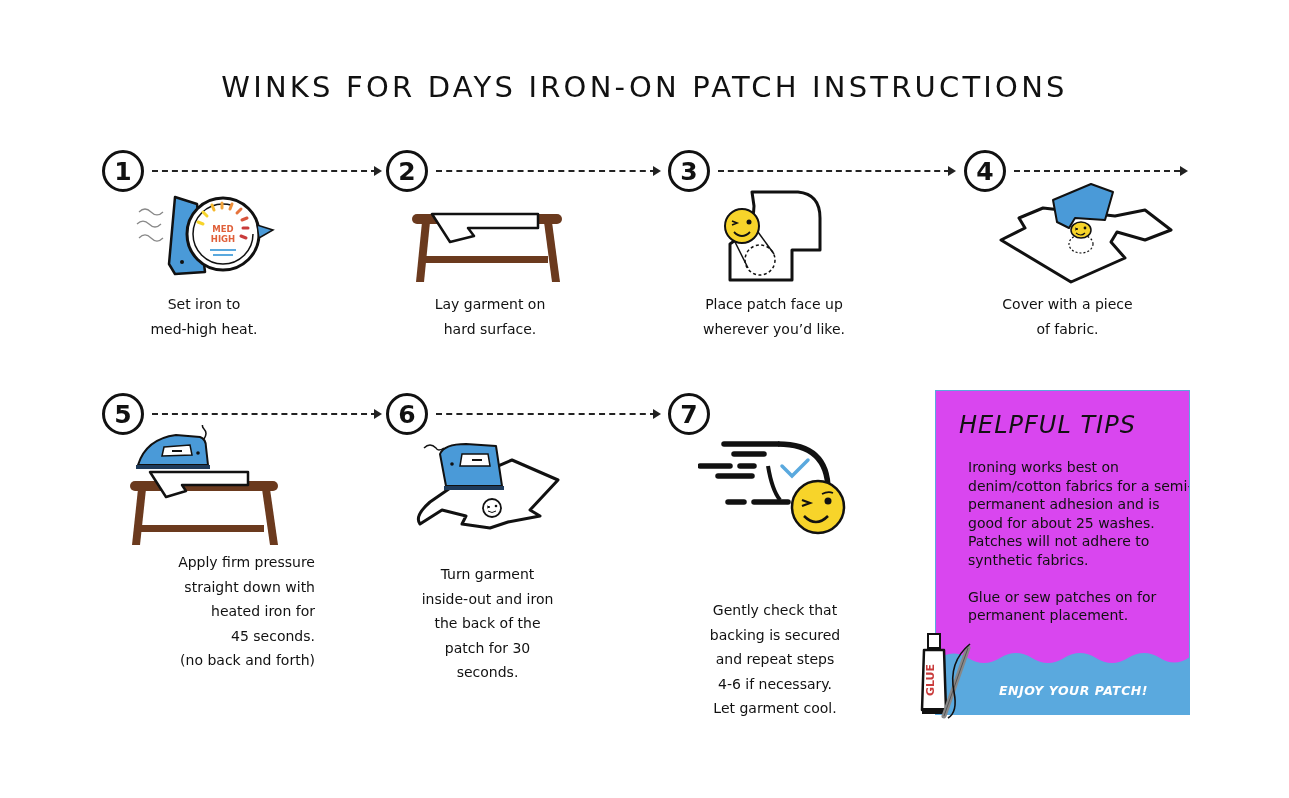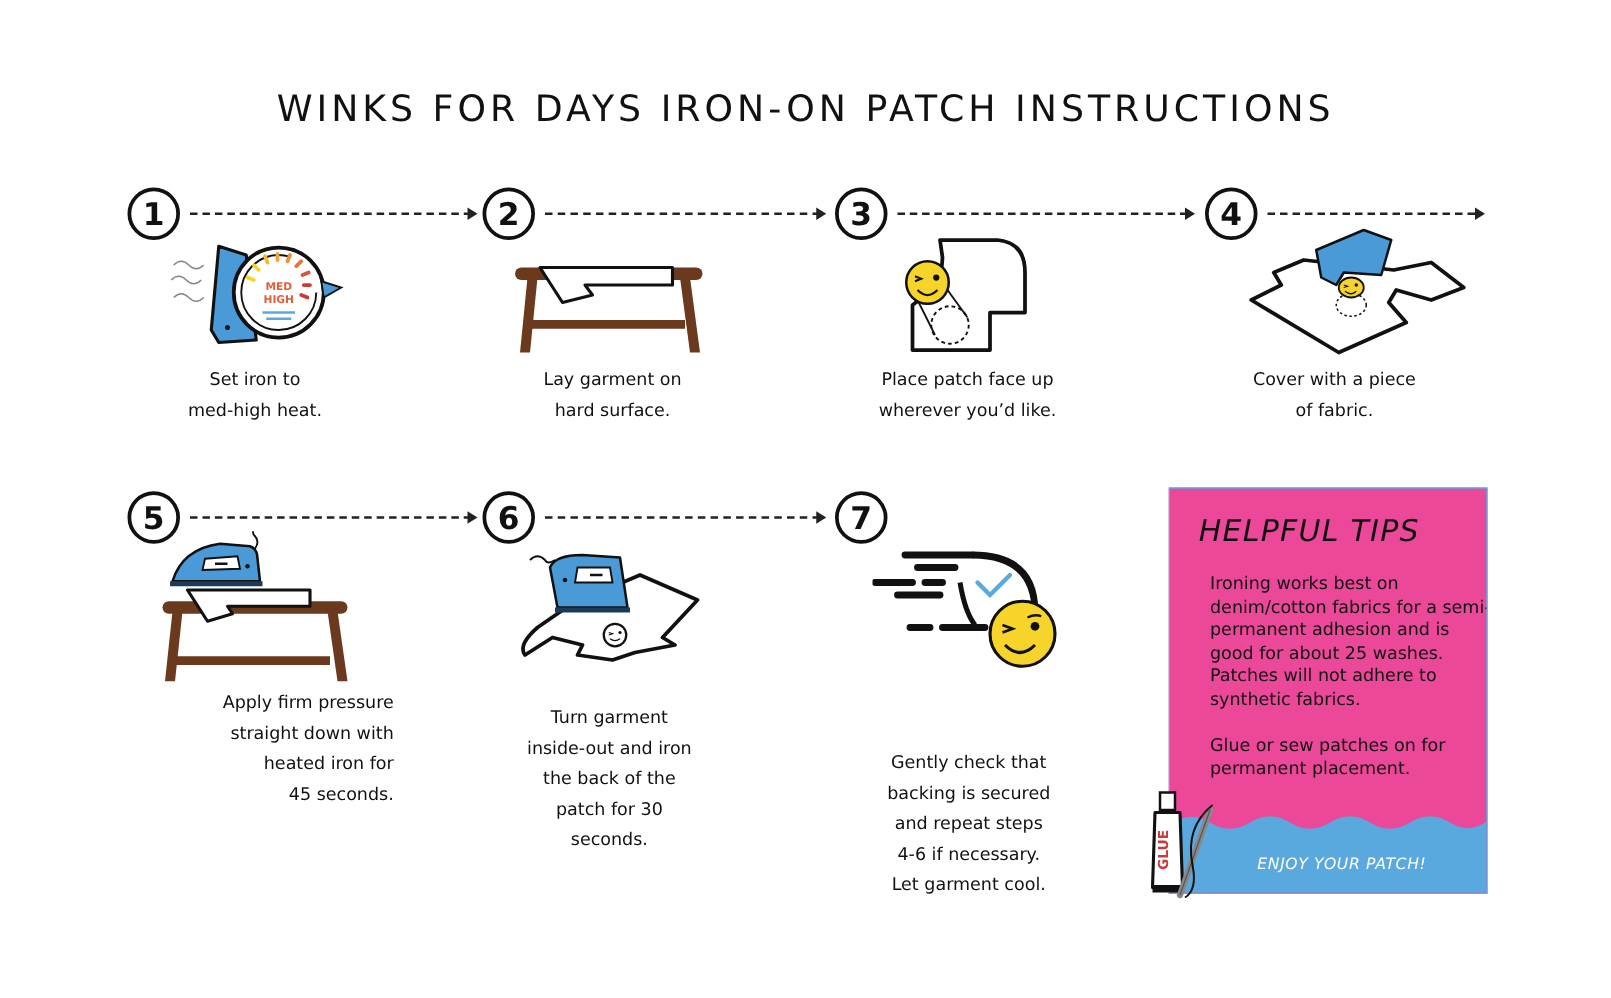--- a/index.html
+++ b/index.html
@@ -26,34 +26,34 @@
 
   .caption {
     position: absolute; text-align: center; font-size: 14px; line-height: 24.5px; color: #111;
     font-family: "DejaVu Sans", sans-serif;
   }
 
   .illus { position: absolute; }
 
   .tips-box {
     position: absolute; left: 935px; top: 390px; width: 255px; height: 325px;
-    border: 1.5px solid #5aa9de; background: #ec4899; overflow: hidden;
+    border: 1.5px solid #5aa9de; background: #d946ef; overflow: hidden;
   }
   .tips-title {
     position: absolute; left: 23px; top: 20px; font-size: 24px; font-style: italic;
     letter-spacing: 1px; color: #111;
   }
   .tips-body {
     position: absolute; left: 32px; top: 67px; width: 225px; font-size: 14px; line-height: 18.6px; color: #111;
   }
   .tips-body p + p { margin-top: 18px; }
   .tips-wave { position: absolute; left: 0; top: 255px; width: 255px; height: 70px; }
   .tips-footer {
     position: absolute; left: 0; top: 292px; width: 255px; text-align: center; padding-left: 20px;
-    font-size: 12.5px; font-weight: normal; font-style: italic; color: #ffffff; letter-spacing: 0.5px;
+    font-size: 12.5px; font-weight: bold; font-style: italic; color: #ffffff; letter-spacing: 0.5px;
   }
   .glue { position: absolute; left: 918px; top: 632px; }
 </style>
 </head>
 <body>
 
 <h1 class="title">WINKS FOR DAYS IRON-ON PATCH INSTRUCTIONS</h1>
 
 <div class="step-num" style="left:102px;top:150px;">1</div>
 <div class="connector" style="left:152px;top:170px;width:225px;"></div>
@@ -199,20 +199,21 @@
   <circle cx="130" cy="61" r="3.5" fill="#111"></circle>
   <path d="M106 76 q12 12 24 0" fill="none" stroke="#111" stroke-width="2.5"></path>
   <path d="M124 54 q6 -3 11 -1" fill="none" stroke="#111" stroke-width="1.8"></path>
 </svg>
 
 <div class="caption" style="left:93px;top:550px;width:222px;text-align:right;">
   <div>Apply firm pressure</div>
   <div>straight down with</div>
   <div>heated iron for</div>
   <div>45 seconds.</div>
+  <div>(no back and forth)</div>
 </div>
 <div class="caption" style="left:380px;top:562px;width:215px;">
   <div>Turn garment</div>
   <div>inside-out and iron</div>
   <div>the back of the</div>
   <div>patch for 30</div>
   <div>seconds.</div>
 </div>
 <div class="caption" style="left:665px;top:562px;width:220px;margin-top:36px;">
   <div>Gently check that</div>

